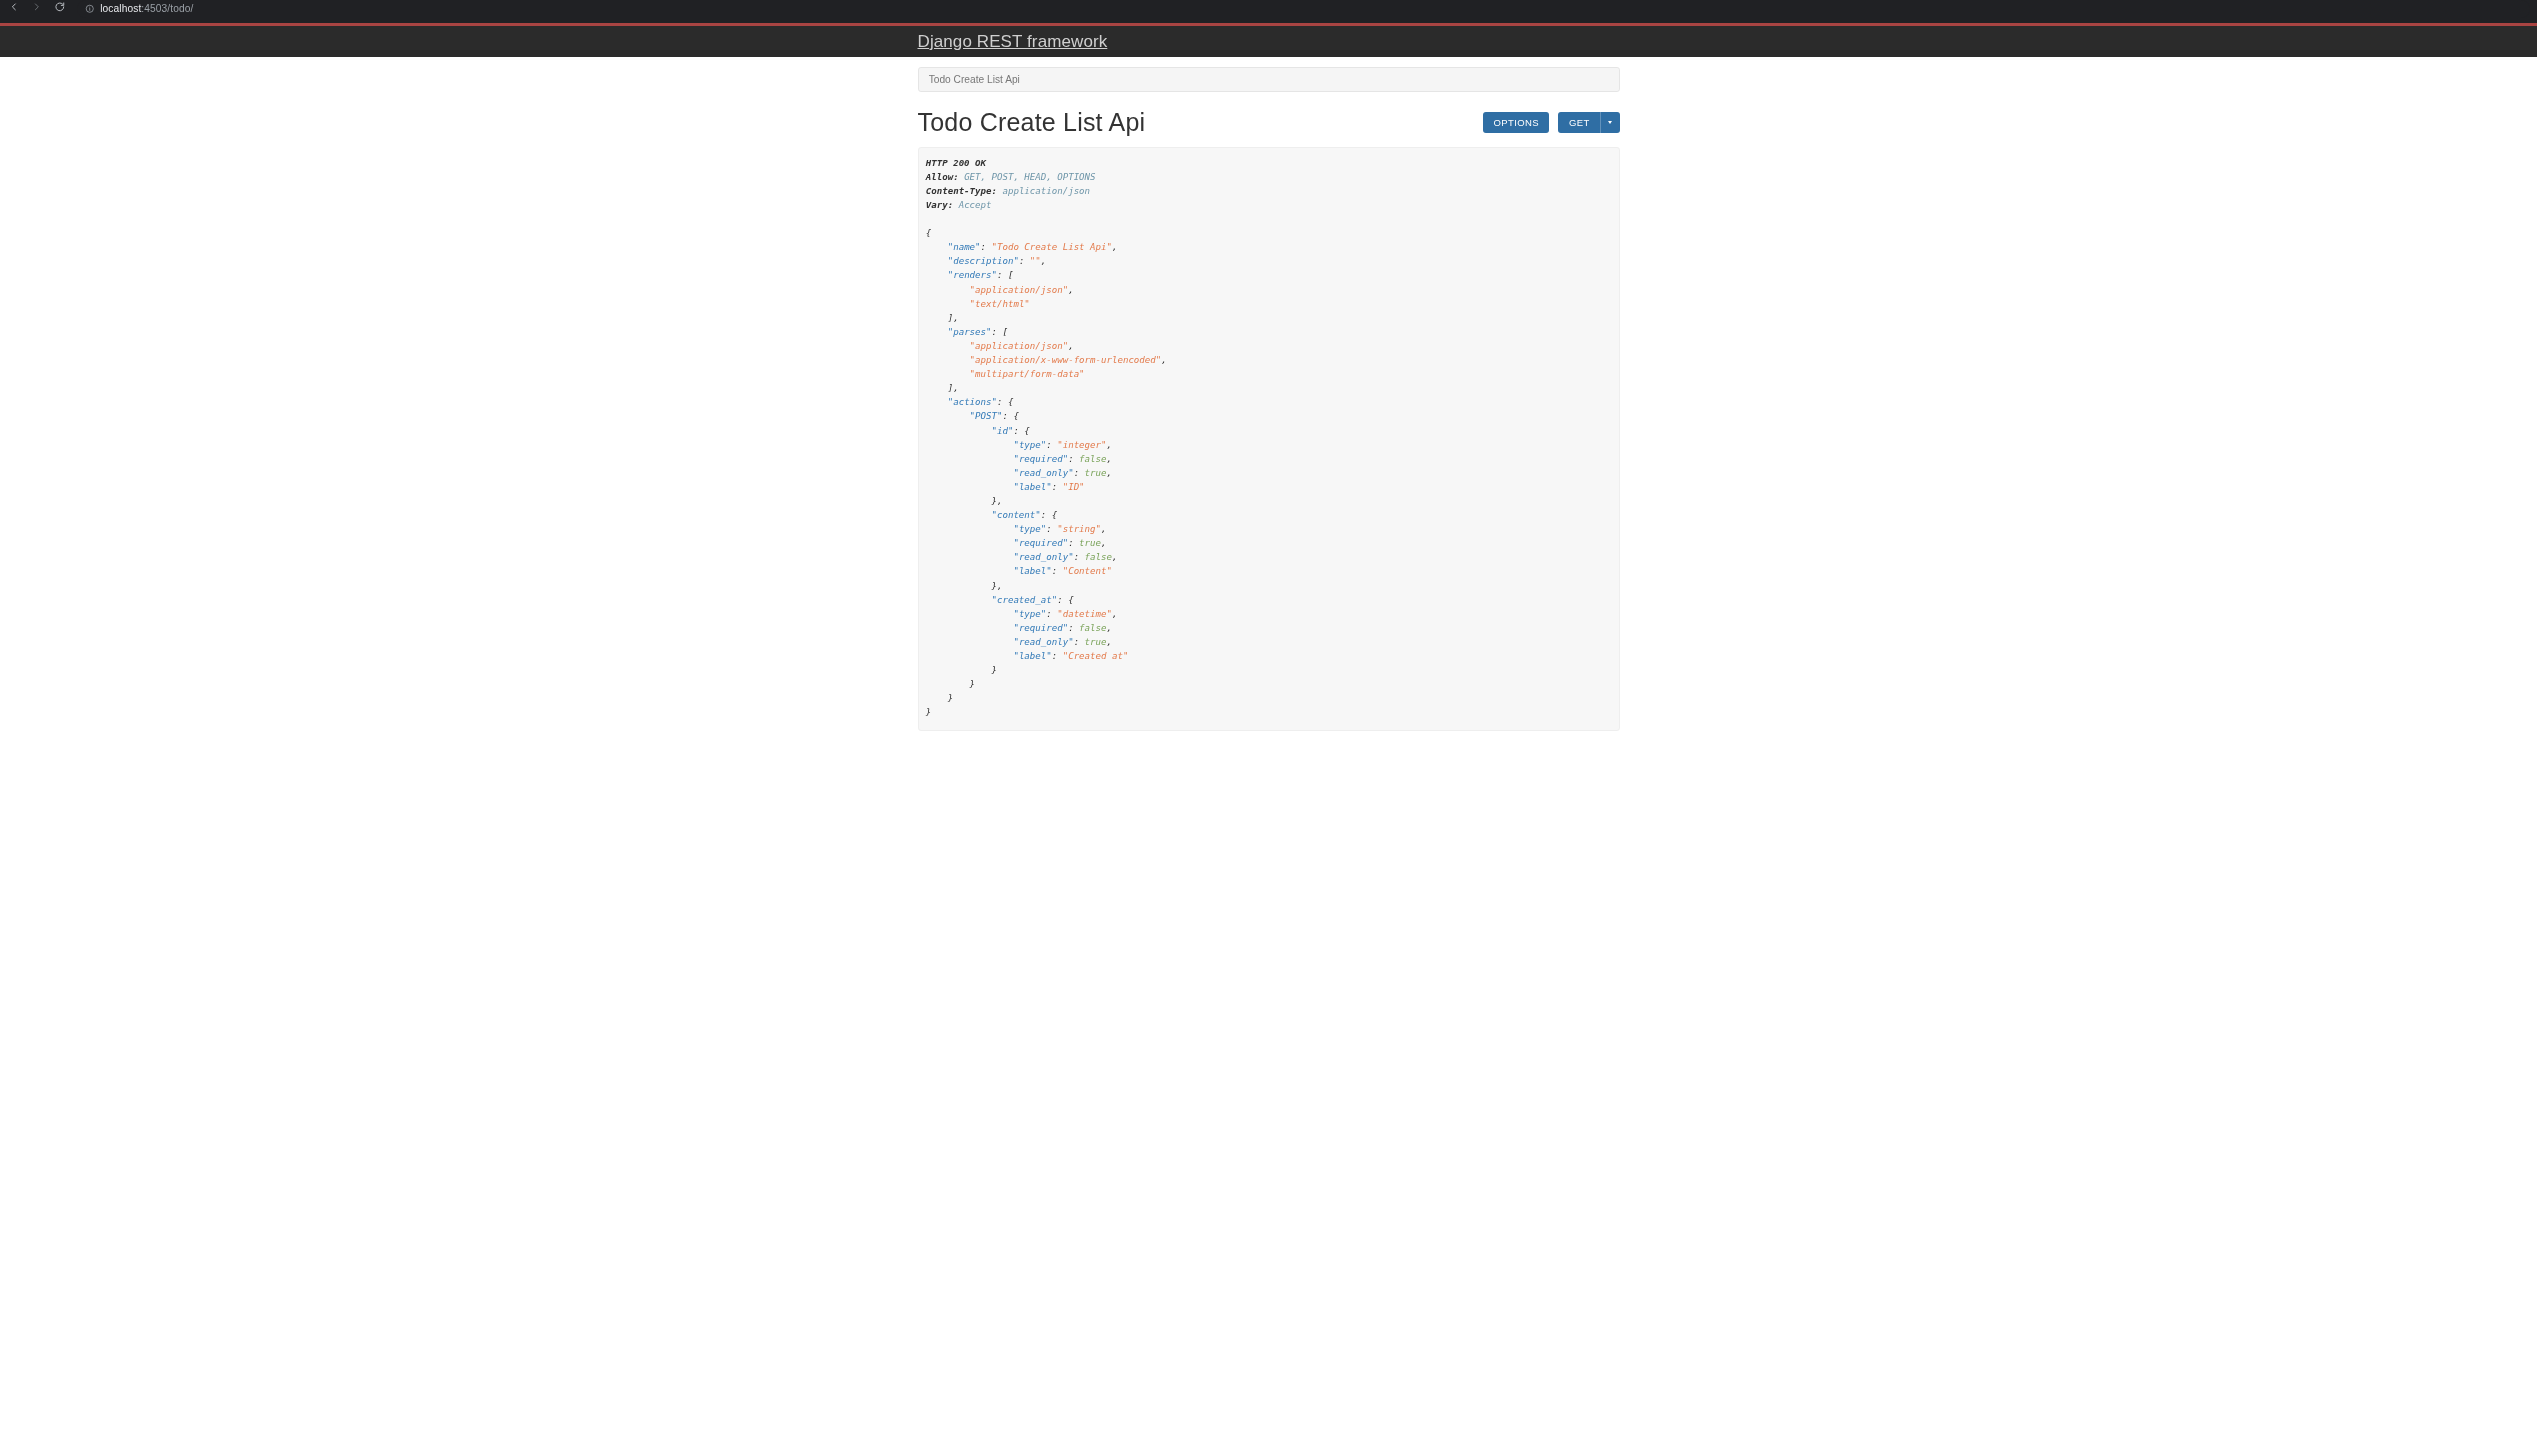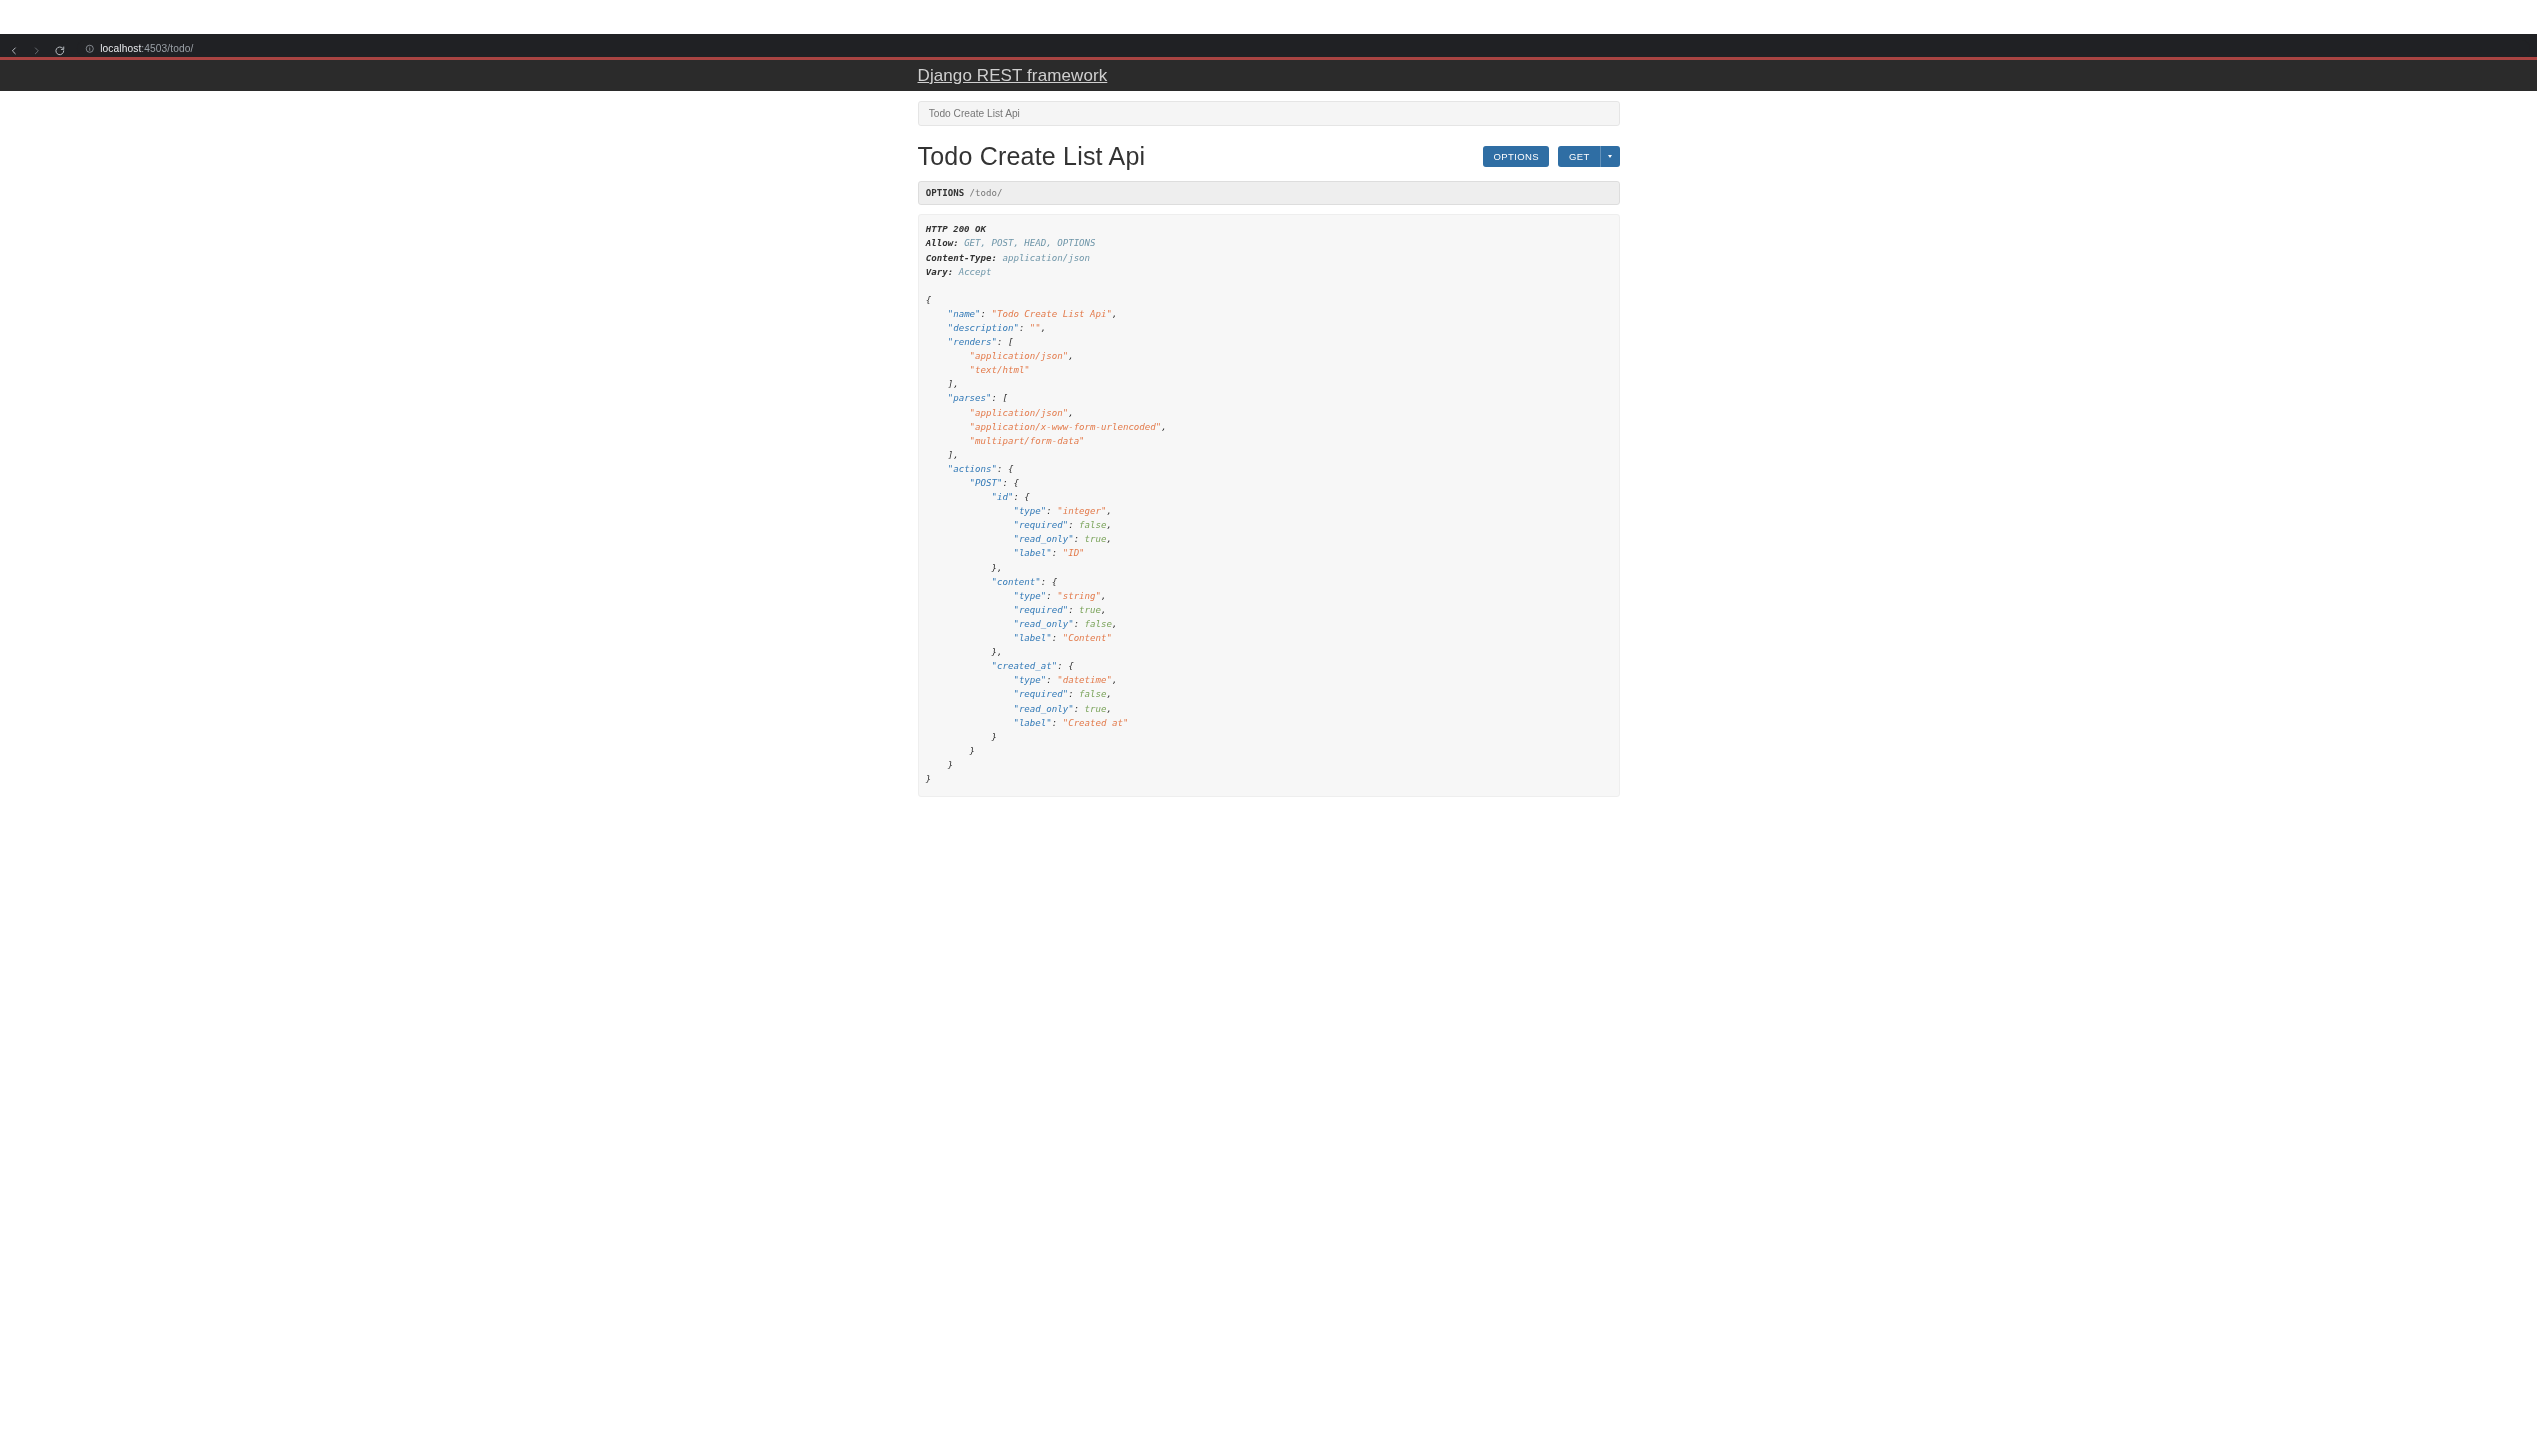--- a/index.html
+++ b/index.html
@@ -8,24 +8,23 @@
     font-family: -apple-system, BlinkMacSystemFont, "Segoe UI", Helvetica, Arial, sans-serif;
     background: #fff;
     color: #333;
   }
 
   
   .browser-chrome {
     height: 23.4px;
     background: #202124;
     display: flex;
-    align-items: flex-end;
+    align-items: flex-start;
     padding: 0 7.3px;
     gap: 10.2px;
-    margin-top: 34px;
   }
   .browser-chrome .nav-btn, .browser-chrome .reload-btn {
     width: 13px; height: 13px;
     display:flex;align-items:center;justify-content:center;
     cursor: pointer;
   }
   .browser-chrome svg { display:block; }
   .addr-wrap {
     flex: 1;
     height: 17.6px;
@@ -209,24 +208,20 @@
       <button class="btn">OPTIONS</button>
       <div class="btn-group">
         <button class="btn">GET</button>
         <button class="btn btn-caret">
             <span class="caret-down"></span>
           </button>
       </div>
     </div>
   </div>
 
-  <div class="req-bar">
-    <span class="method">OPTIONS</span>
-    <span class="path">/todo/</span>
-  </div>
 
   <div class="resp-panel">
     <pre class="resp" id="resp-pre"><span class="k">HTTP 200 OK</span>
 <span class="k">Allow:</span> <span class="hv">GET, POST, HEAD, OPTIONS</span>
 <span class="k">Content-Type:</span> <span class="hv">application/json</span>
 <span class="k">Vary:</span> <span class="hv">Accept</span>
 
 <span class="brace">{</span>
     <span class="jk">"name"</span><span class="punct">: </span><span class="js">"Todo Create List Api"</span><span class="punct">,</span>
     <span class="jk">"description"</span><span class="punct">: </span><span class="js">""</span><span class="punct">,</span>

